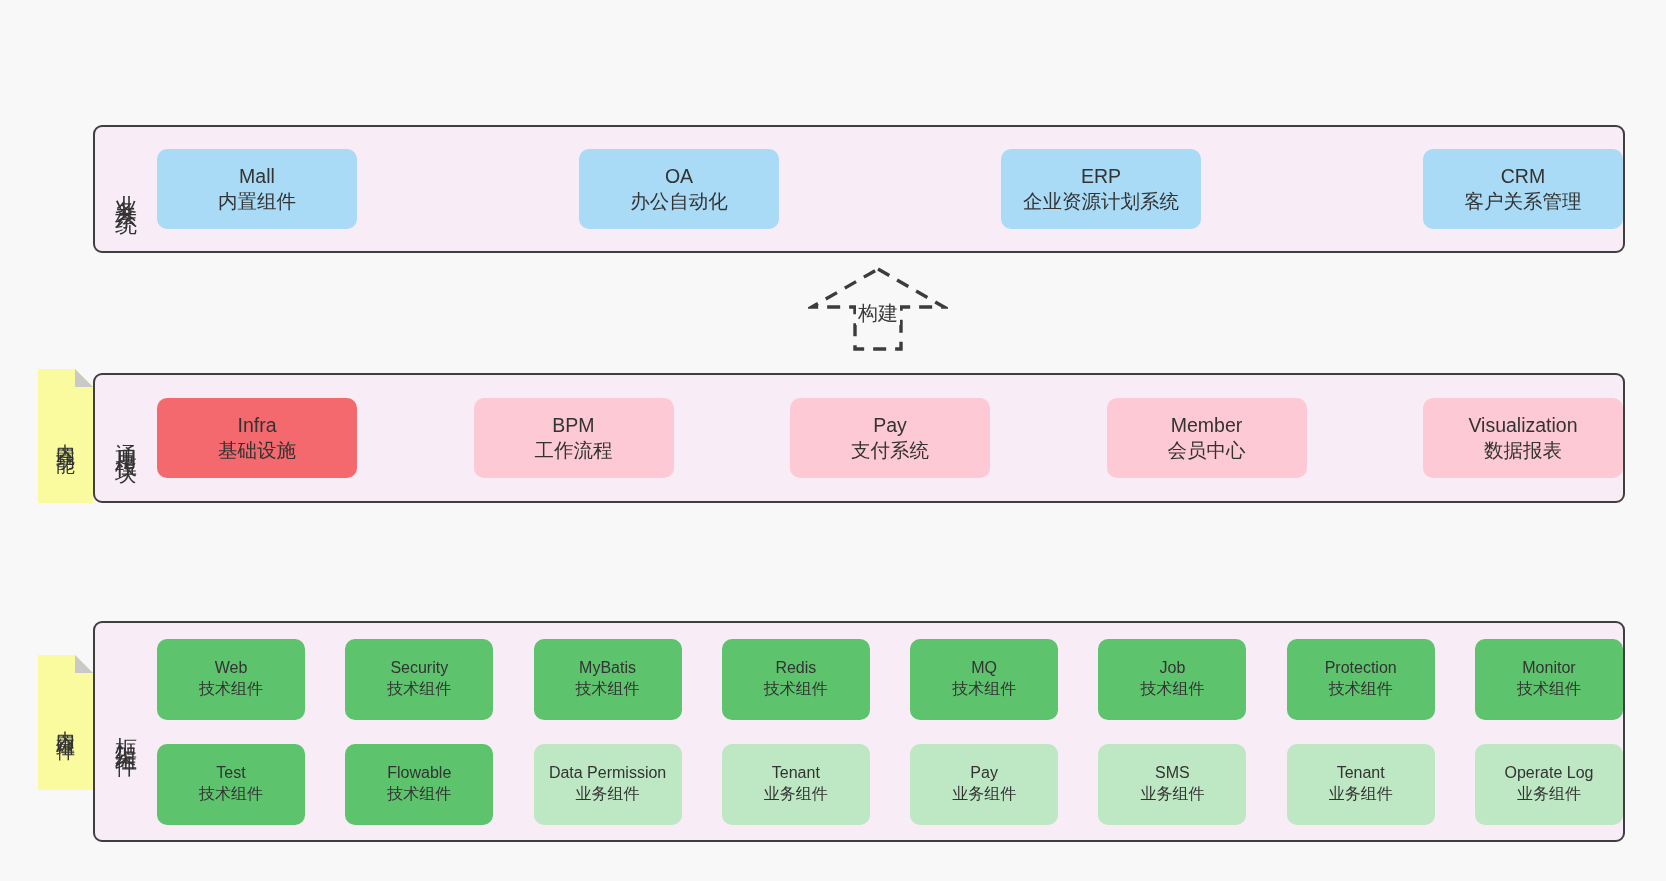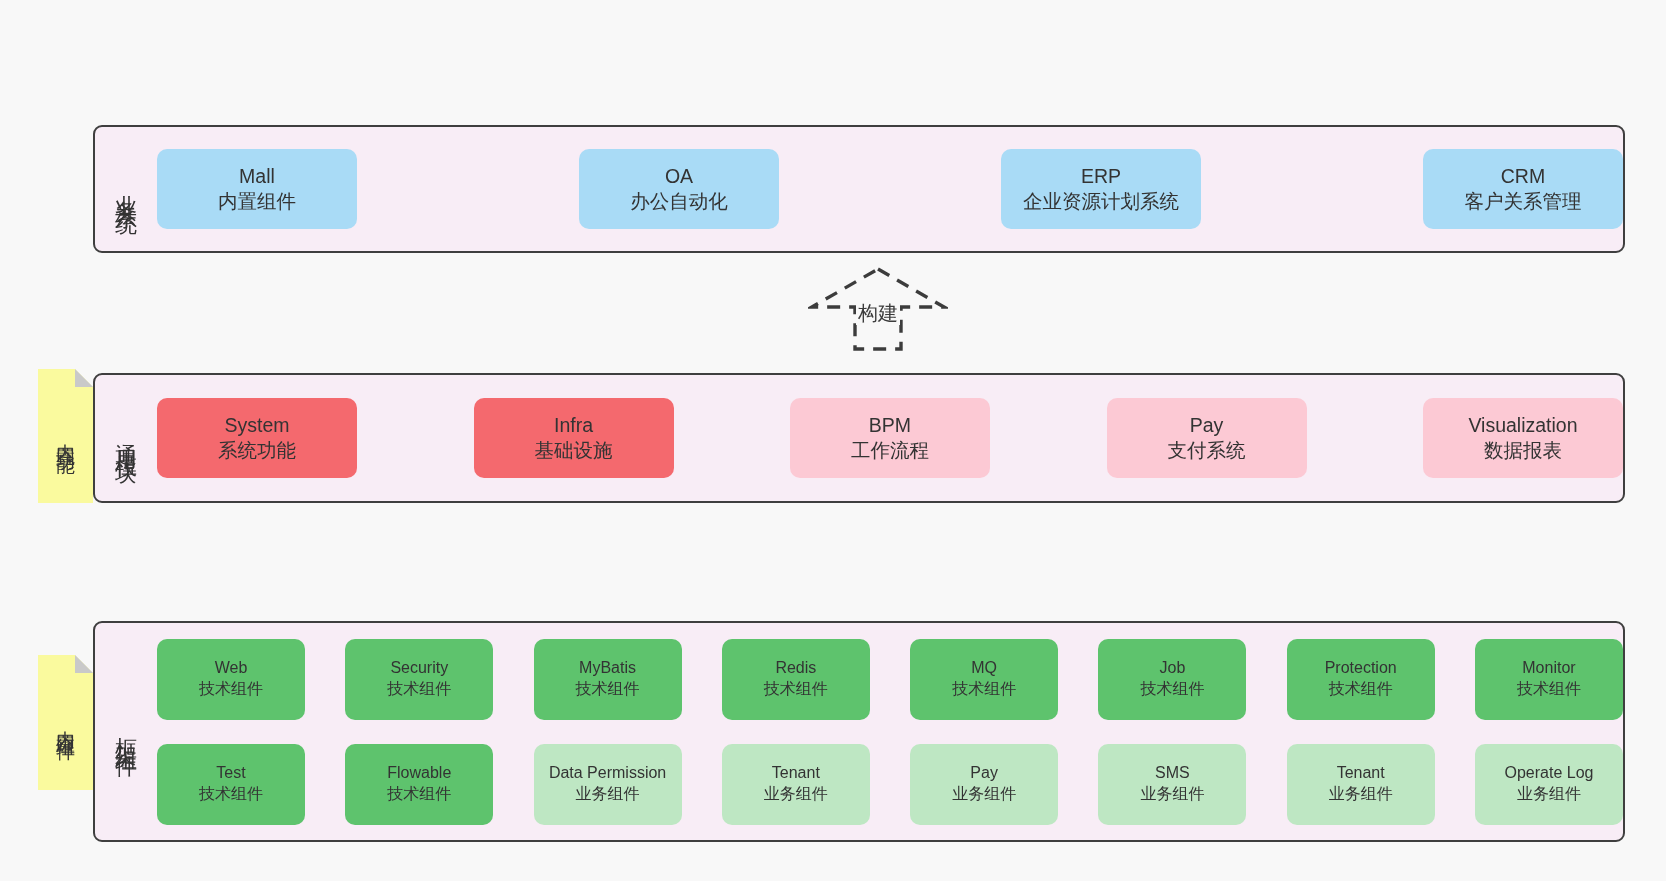--- a/index.html
+++ b/index.html
@@ -116,34 +116,34 @@
       <path d="M70 3 L136 41 L93 41 L93 83 L47 83 L47 41 L4 41 Z" fill="none" stroke="var(--arrow-stroke,#3c3c3c)" stroke-width="3.4" stroke-dasharray="13 9"></path>
     </svg>
     <span class="arrow-label">构建</span>
   </div>
 
   <section class="band band-wide" id="band-1">
     <div class="band-label">通用模块</div>
     <div class="band-rows">
         <div class="box-row">
           <div class="box red">
-            <div class="box-name">System</div>
-            <div class="box-sub">系统功能</div>
-          </div>
-          <div class="box red">
             <div class="box-name">Infra</div>
             <div class="box-sub">基础设施</div>
           </div>
           <div class="box pink">
             <div class="box-name">BPM</div>
             <div class="box-sub">工作流程</div>
           </div>
           <div class="box pink">
             <div class="box-name">Pay</div>
             <div class="box-sub">支付系统</div>
+          </div>
+          <div class="box pink">
+            <div class="box-name">Member</div>
+            <div class="box-sub">会员中心</div>
           </div>
           <div class="box pink">
             <div class="box-name">Visualization</div>
             <div class="box-sub">数据报表</div>
           </div>
         </div>
       </div>
   </section>
 
 

